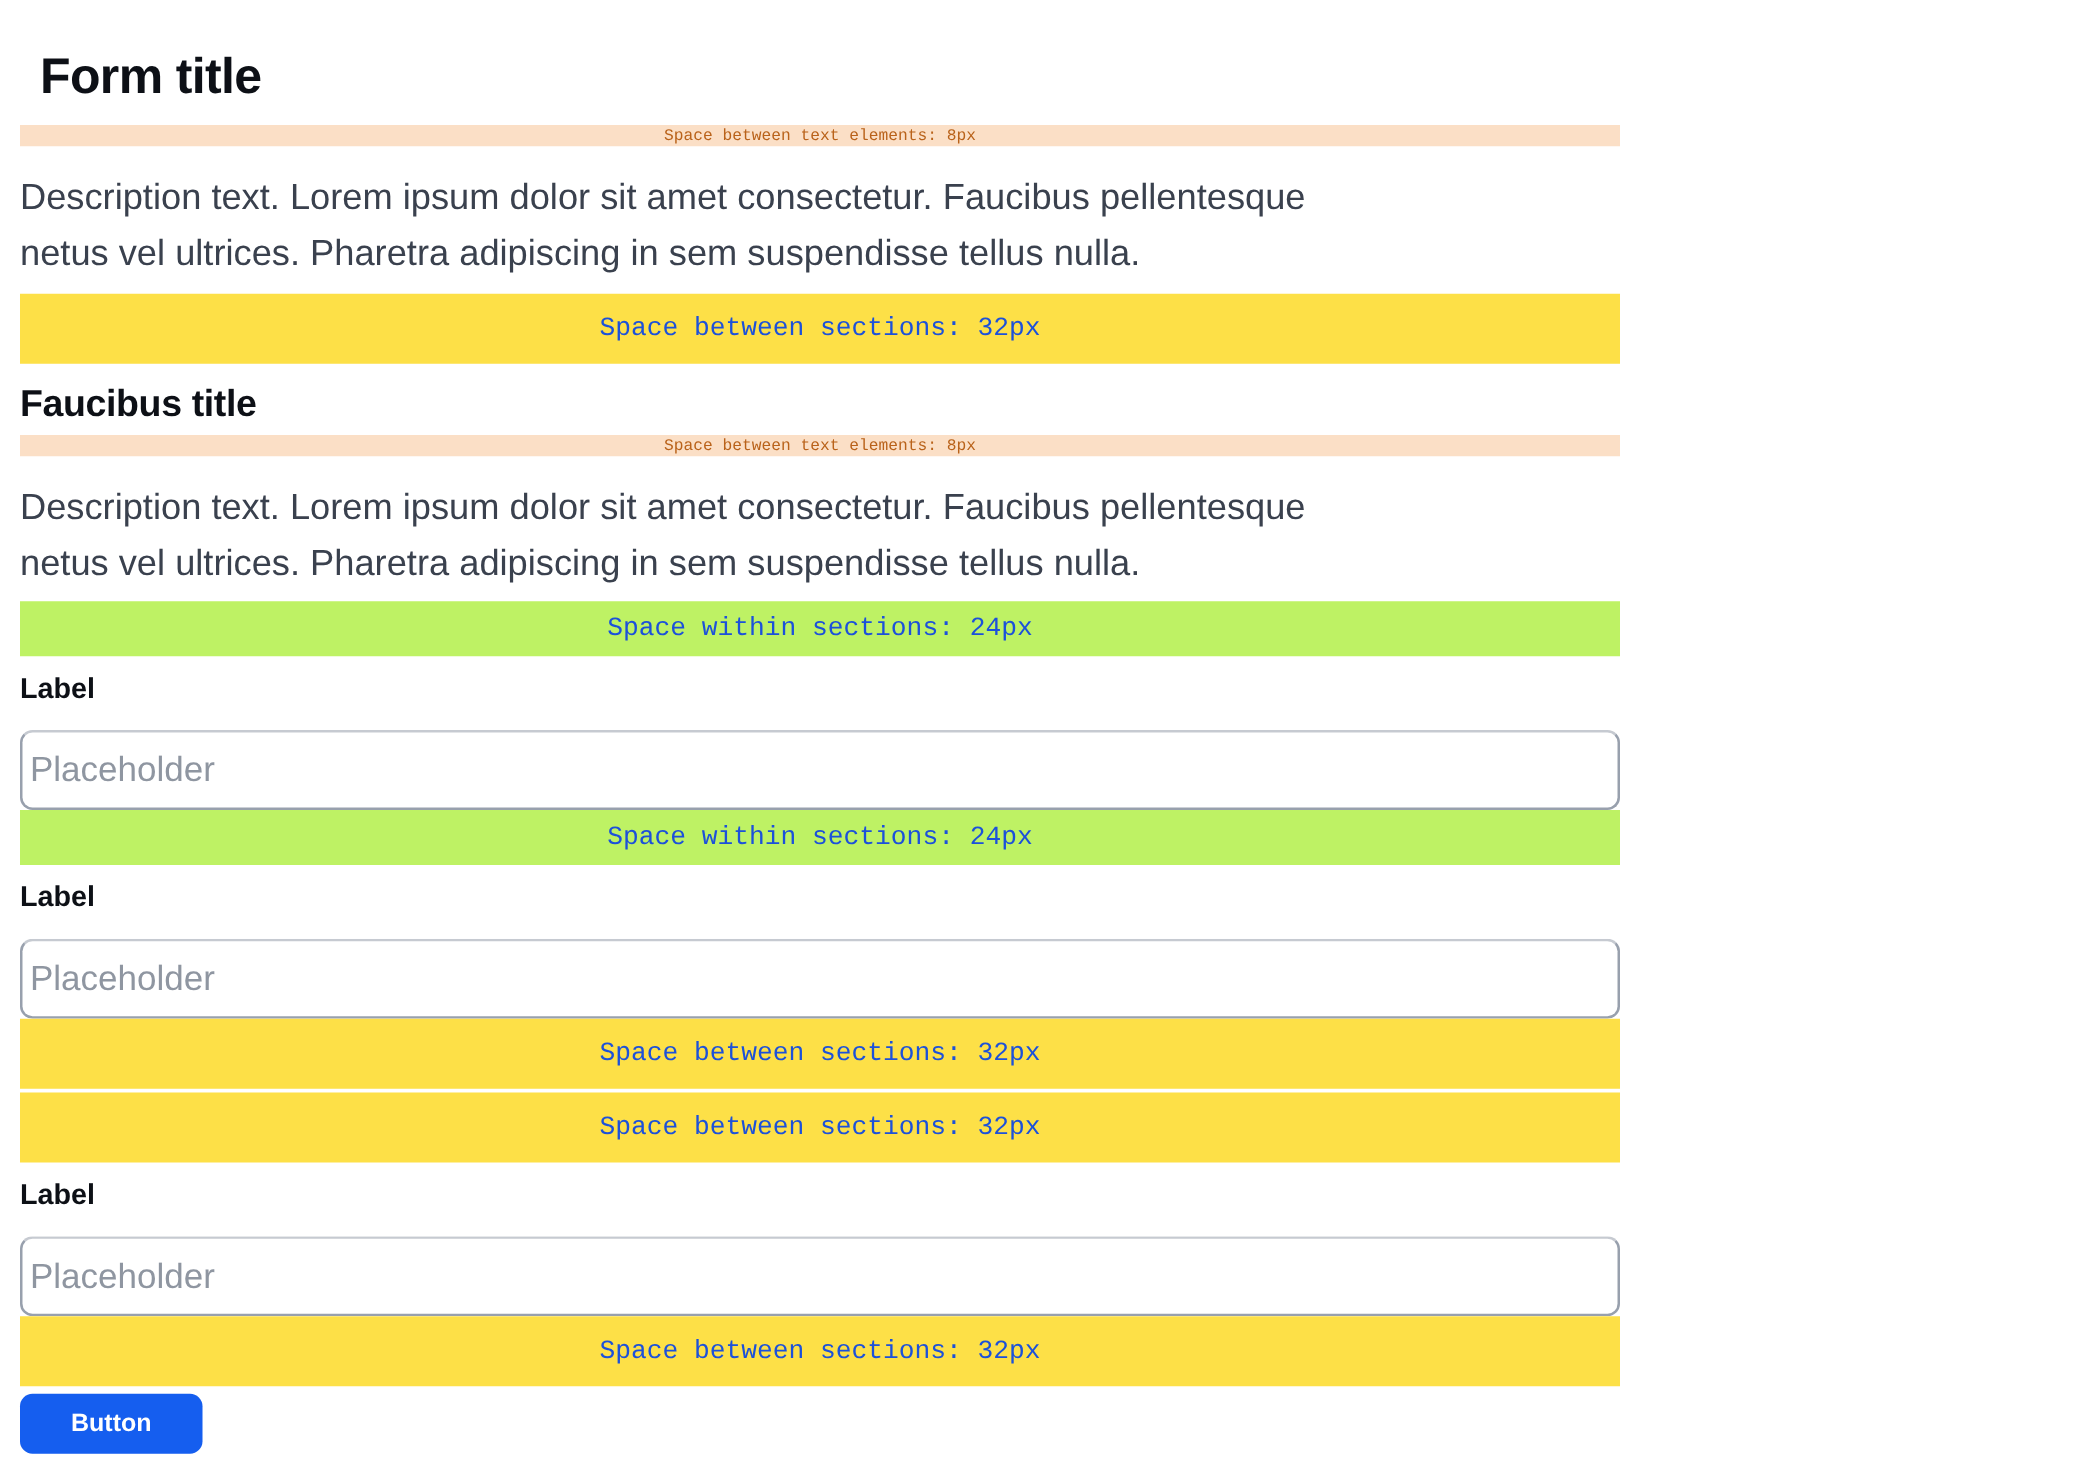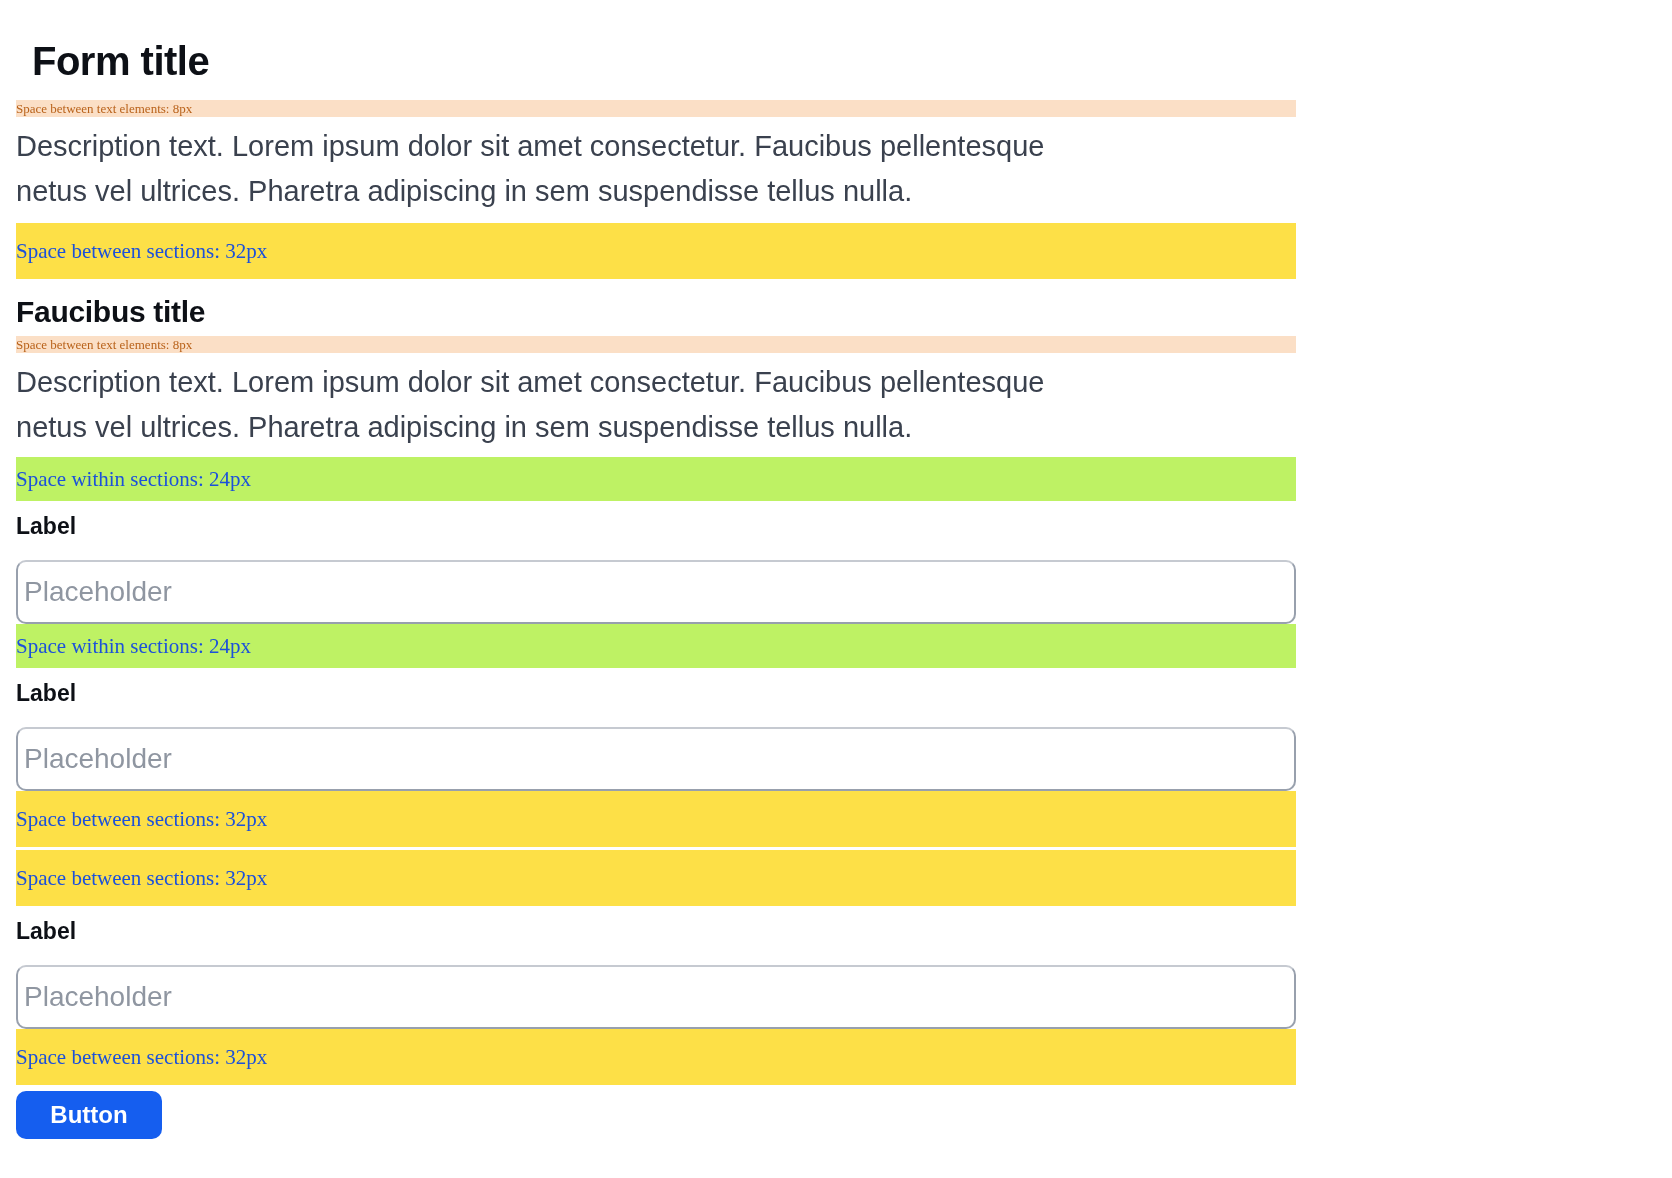--- a/index.html
+++ b/index.html
@@ -11,28 +11,28 @@
 
   .form-title {
     margin:16px; font-size:40px; line-height:46px; font-weight:700;
     letter-spacing:-0.5px; color:#0d1016;
   }
   .section-title {
     margin:15px 0 0 0; font-size:30px; line-height:36px; font-weight:700;
     letter-spacing:-0.3px; color:#0d1016;
   }
 
-  .desc { margin-top:7px; }
+  .desc { margin-top:19px; }
   .desc-line {
     font-size:29px; line-height:45px; color:#3a414e; white-space:nowrap;
   }
 
   .spacer {
-    display:flex; align-items:center; justify-content:flex-start;
-    font-family:Liberation Serif, serif;
+    display:flex; align-items:center; justify-content:center;
+    font-family:Liberation Mono, monospace;
   }
   .spacer-8 {
     height:17px; background:#fbdfc6; color:#b9621a; font-size:13px; margin-top:7px;
   }
   .spacer-32 {
     height:56px; background:#fde047; color:#1c51da; font-size:21px;
   }
   .spacer-24 {
     height:44px; background:#bef264; color:#1c51da; font-size:21px;
   }
@@ -51,21 +51,21 @@
     width:1280px; height:64px;
     border:2px solid #98a0ad; border-top-color:#c6cad1; border-radius:10px;
     padding:0 6px; font-family:"Liberation Sans", sans-serif;
     font-size:28px; color:#1f2430; background:#ffffff; outline:none;
   }
   .text-input::placeholder { color:#8f96a1; }
 
   .form-button {
     display:block; margin-top:6px; width:146px; height:48px;
     background:#155eef; color:#ffffff; border:none; border-radius:10px;
-    font-family:"Liberation Sans", sans-serif; font-size:24px; font-weight:600;
+    font-family:"Liberation Sans", sans-serif; font-size:20px; font-weight:600;
     cursor:pointer;
   }
 </style>
 </head>
 <body>
 
 <div class="page">
   <div class="content">
 
     <h1 class="form-title">Form title</h1>

